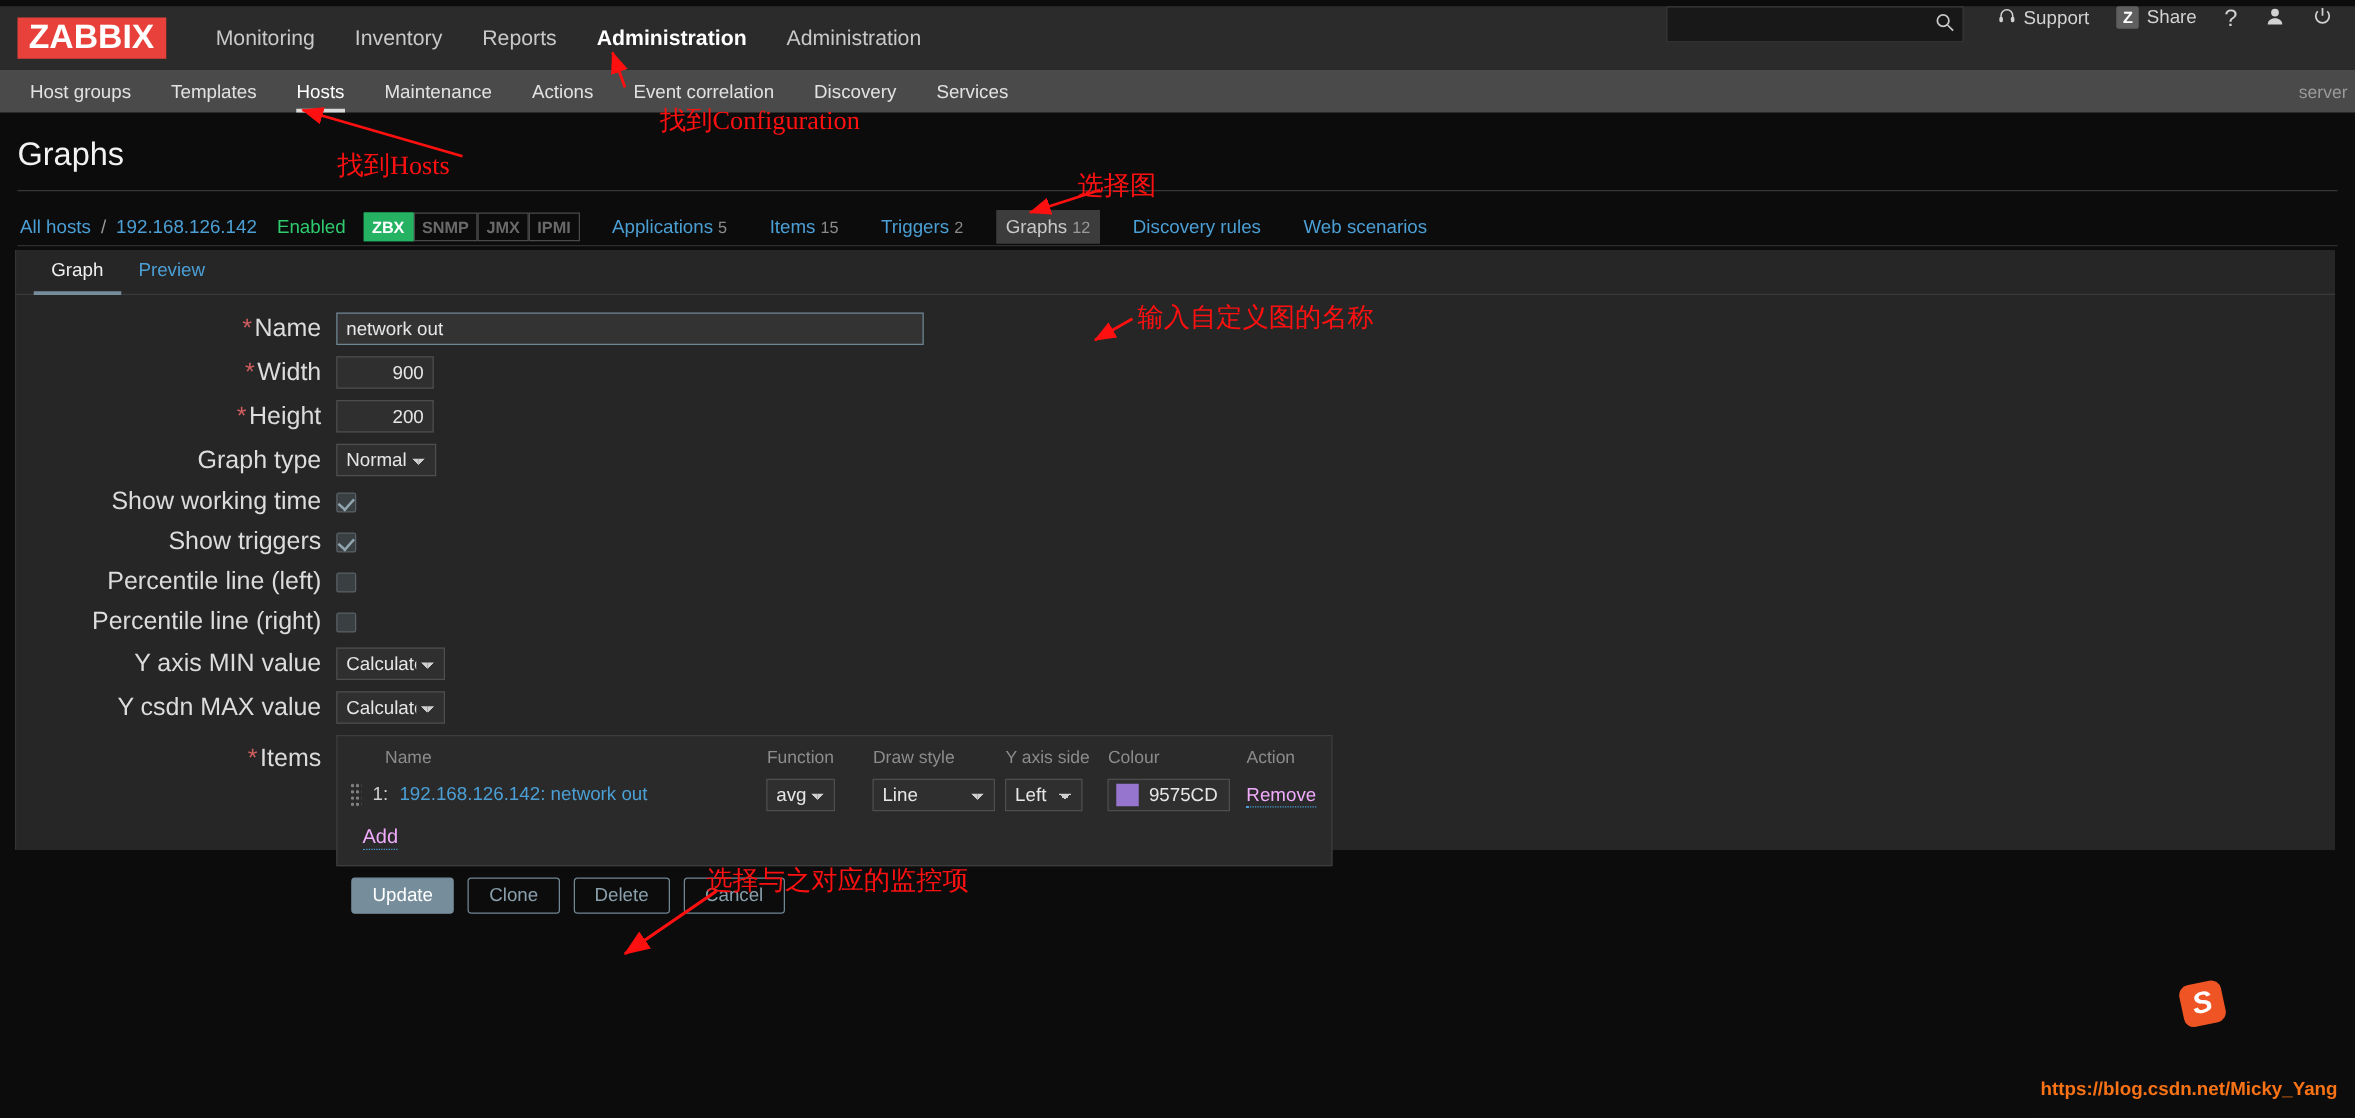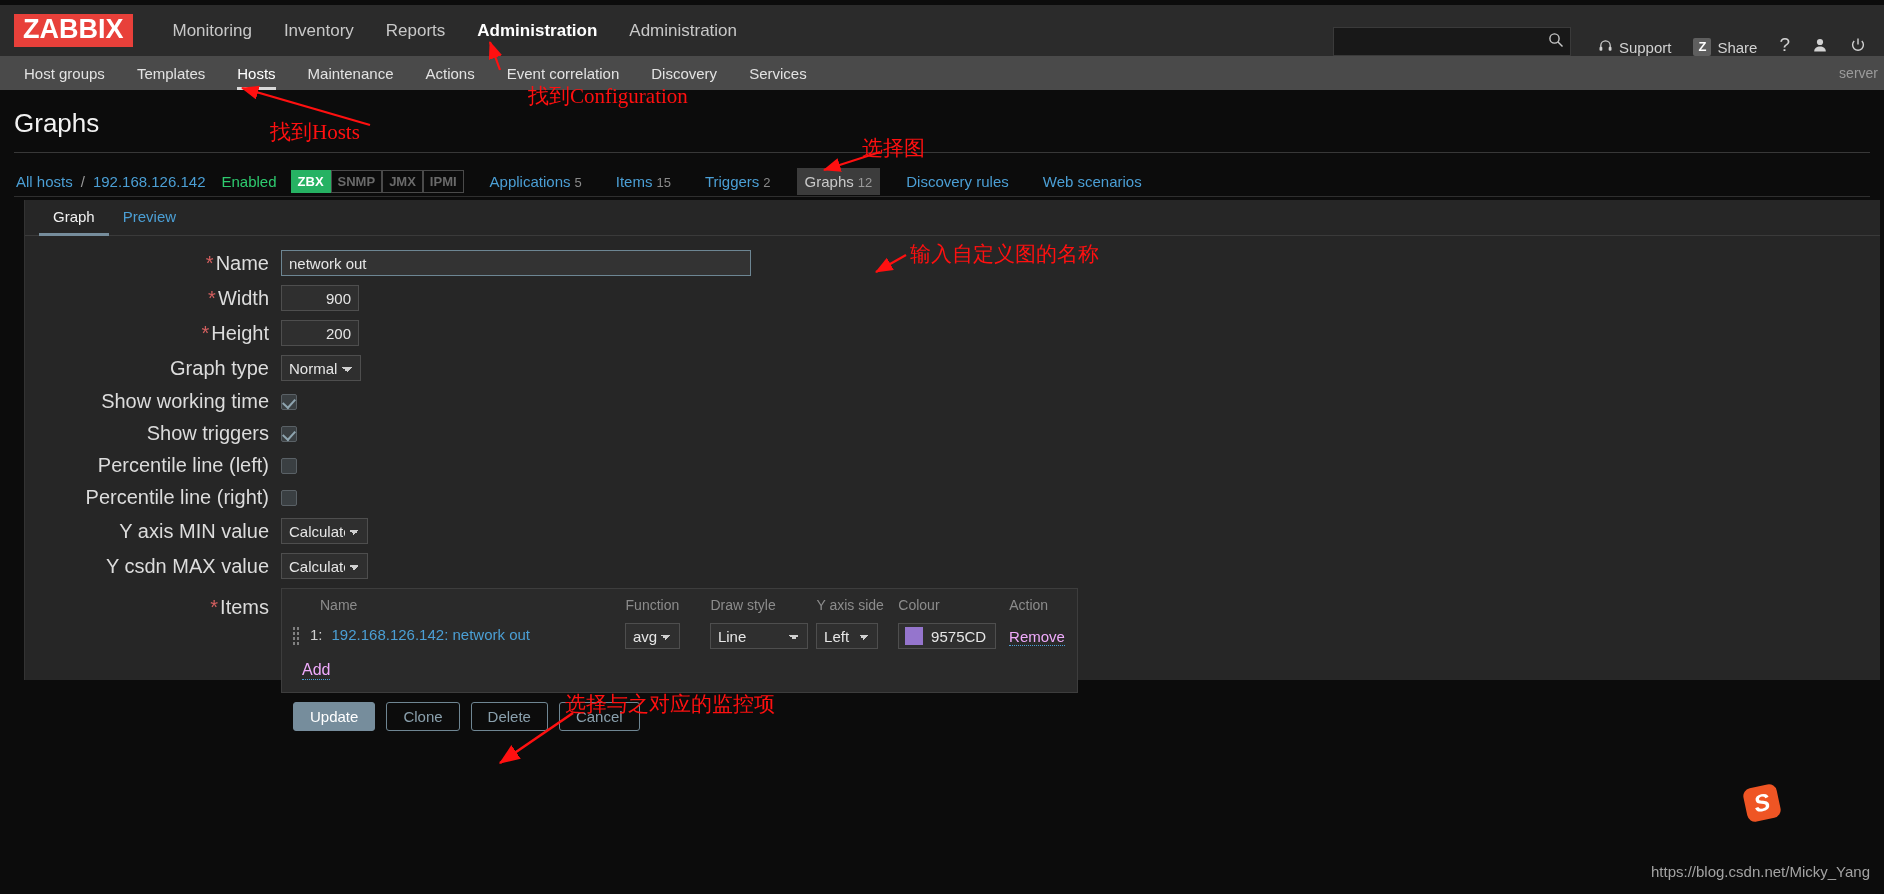--- a/index.html
+++ b/index.html
@@ -25,21 +25,21 @@
     padding: 2px 9px 4px 9px; line-height: 1;
     font-family: "Liberation Sans", sans-serif;
   }
   .mainnav { display: flex; align-items: center; margin-left: 24px; }
   .mainnav .mi {
     color: #c8c8c8; font-size: 17px; padding: 8px 16px; cursor: pointer;
     white-space: nowrap;
   }
   .mainnav .mi.active { color: #ffffff; font-weight: bold; }
 
-  .top-right { position: absolute; right: 0; top: 0; height: 51px; display: flex; align-items: flex-end; }
+  .top-right { position: absolute; right: 0; top: 0; height: 51px; display: flex; align-items: flex-start; }
   .searchbox {
     position: relative;
     width: 238px; height: 29px; background: #181818;
     border: 1px solid #3a3a3a; margin-right: 16px;
   }
   .searchbox input {
     width: 198px; height: 27px; background: transparent; border: none; outline: none;
     color: #dedede; font-size: 14px; padding-left: 8px;
     font-family: "Liberation Sans", sans-serif;
   }
@@ -94,21 +94,21 @@
     margin-left: 18px; font-size: 15px; color: #4b9fd5; cursor: pointer; padding: 5px 8px;
     white-space: nowrap;
   }
   .crumb-tab .cnt { color: #8a8a8a; font-size: 13px; margin-left: 4px; }
   .crumb-tab.selected { background: #3c3c3c; color: #c9c9c9; }
   .crumb-tab.selected .cnt { color: #9a9a9a; }
   .crumbs-rule { position: absolute; top: 196px; left: 14px; width: 1856px; height: 1px; background: #2f2f2f; }
 
   
   .panel {
-    position: absolute; top: 200px; left: 24px; width: 1856px; height: 480px;
+    position: absolute; top: 200px; left: 12px; width: 1856px; height: 480px;
     background: #262626; border-left: 1px solid #333;
   }
   .tabstrip { display: flex; border-bottom: 1px solid #3a3a3a; height: 36px; padding-left: 14px; }
   .tabstrip .tb {
     font-size: 15px; color: #4b9fd5; padding: 8px 14px 9px 14px; cursor: pointer; position: relative;
   }
   .tabstrip .tb.active { color: #f0f0f0; }
   .tabstrip .tb.active::after {
     content: ""; position: absolute; left: 0; right: 0; bottom: -1px; height: 3px; background: #768d9c;
   }
@@ -190,21 +190,21 @@
 
   
   .anno {
     position: absolute; color: #ff1010; font-size: 21px;
     font-family: "Liberation Serif", serif; white-space: nowrap; pointer-events: none;
   }
   .arrow-svg { position: absolute; pointer-events: none; overflow: visible; }
 
   
   .wm-url {
-    position: absolute; right: 14px; bottom: 14px; color: #a3a3a3; font-size: 15px;
+    position: absolute; right: 14px; bottom: 14px; color: #f97316; font-size: 15px; font-weight: bold;
   }
   .sogou {
     position: absolute; left: 1745px; top: 786px; width: 34px; height: 34px;
     background: #ef5524; border-radius: 8px; transform: rotate(-12deg);
     display: flex; align-items: center; justify-content: center;
     color: #ffffff; font-size: 24px; font-weight: bold; font-style: italic;
     font-family: "Liberation Sans", sans-serif;
   }
 </style>
 </head>

